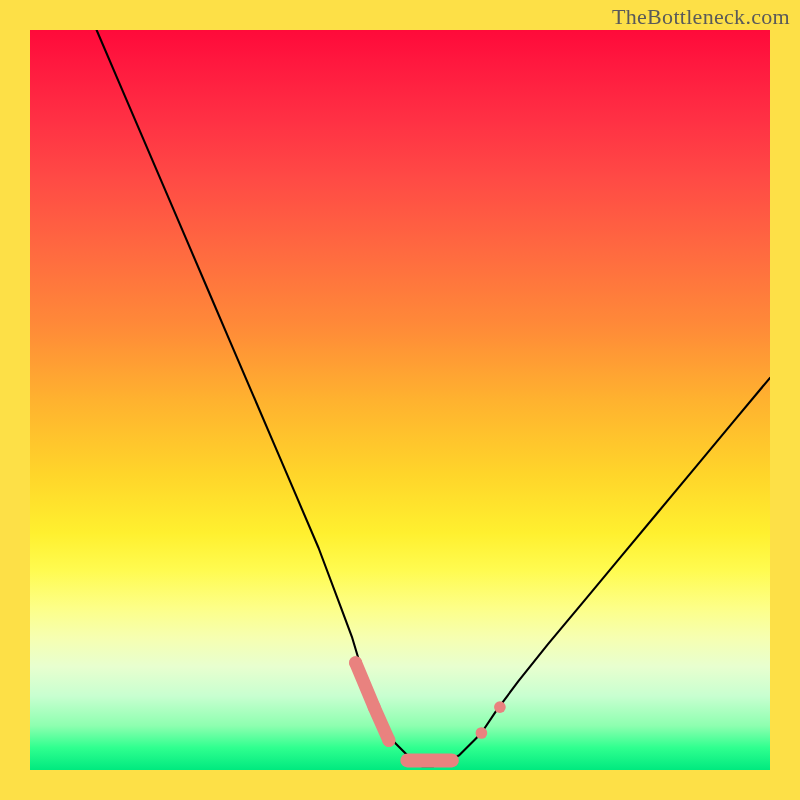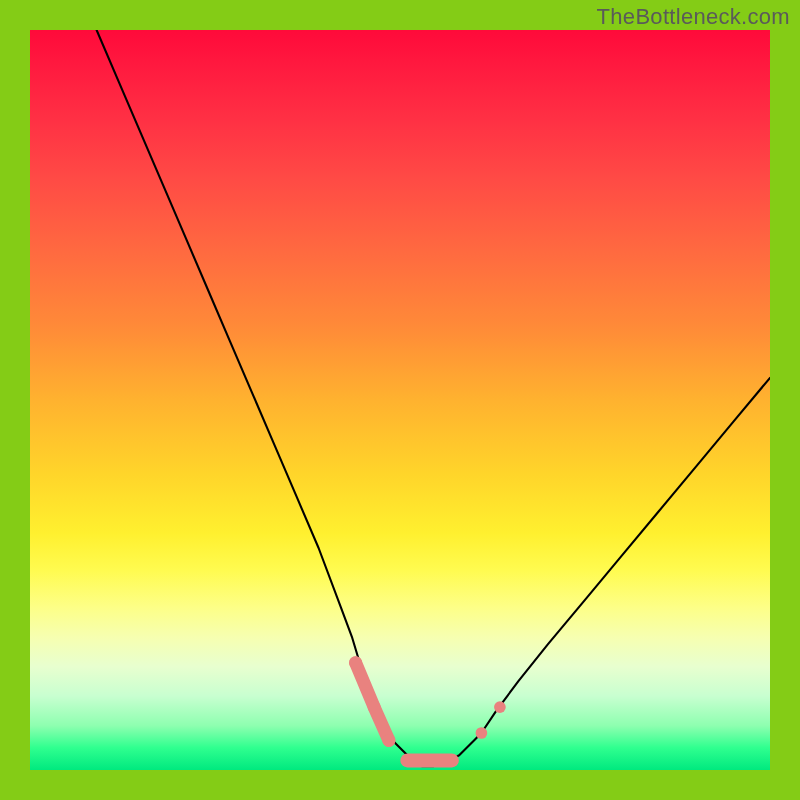--- a/index.html
+++ b/index.html
@@ -8,21 +8,22 @@
     width: 800px;
     height: 800px;
     background: #000;
     overflow: hidden;
     font-family: Arial, Helvetica, sans-serif;
   }
   .frame {
     position: relative;
     width: 800px;
     height: 800px;
-    background: #84cc16;
+    background: #fde047;
+    font-family: Liberation Serif, serif;
   }
   .plot-area {
     position: absolute;
     left: 30px;
     top: 30px;
     width: 740px;
     height: 740px;
     
     background: linear-gradient(
       to bottom,

